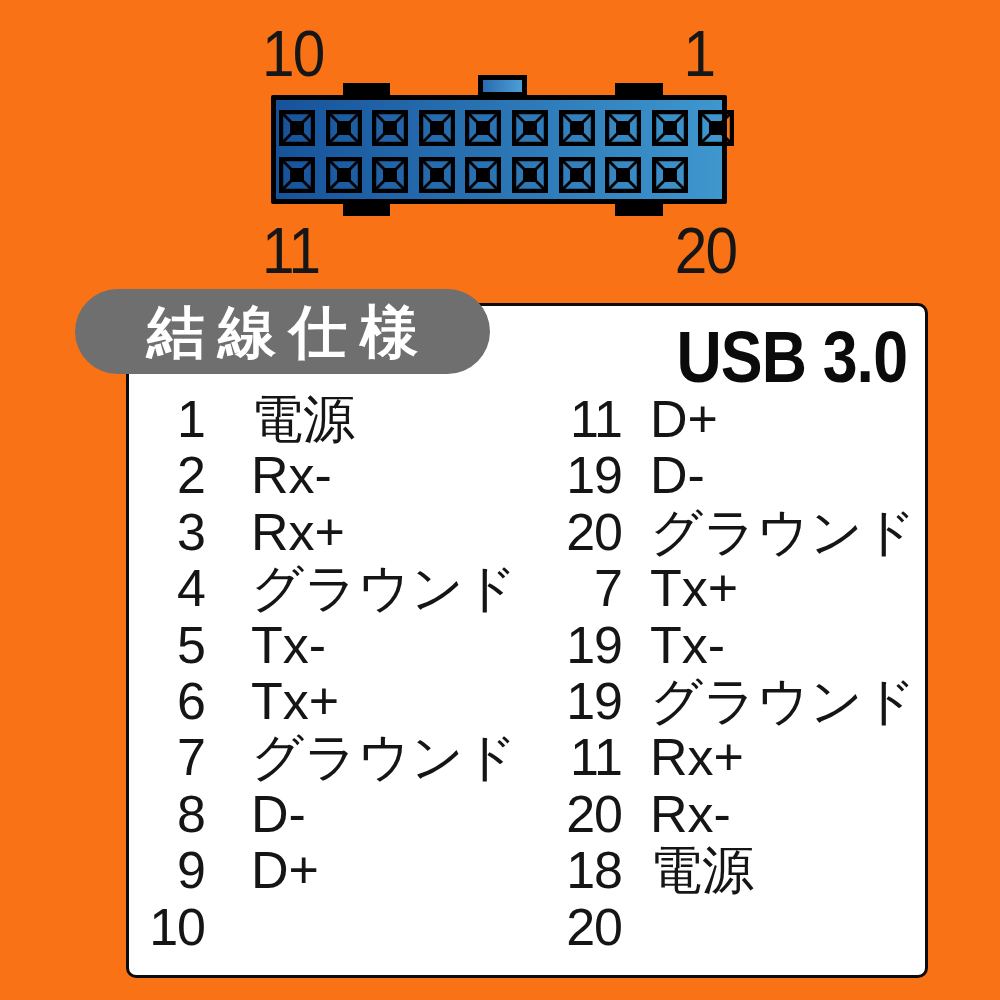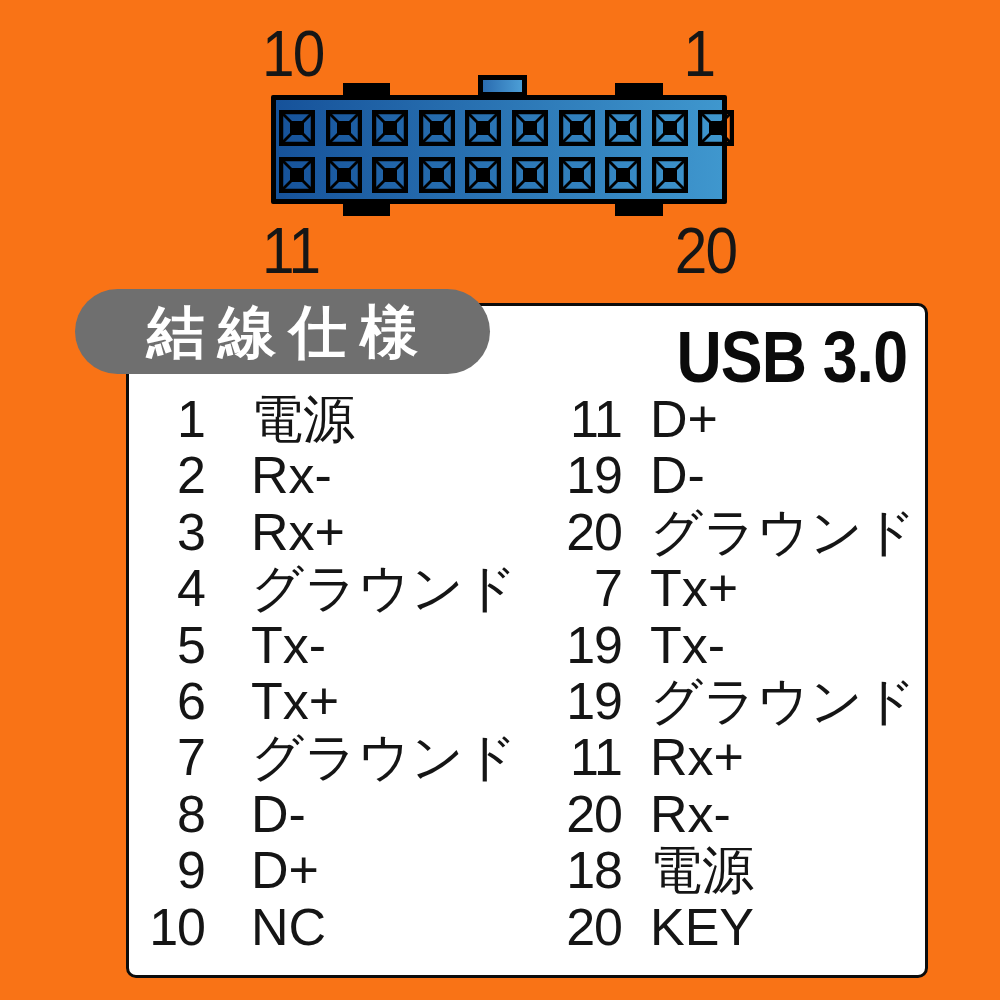--- a/index.html
+++ b/index.html
@@ -346,21 +346,20 @@
     <div class="pin-line">
       <span class="pin-no">8</span>
       <span class="pin-fn">D-</span>
     </div>
     <div class="pin-line">
       <span class="pin-no">9</span>
       <span class="pin-fn">D+</span>
     </div>
     <div class="pin-line">
       <span class="pin-no">10</span>
-      <span class="pin-fn">NC</span>
     </div>
   </div>
 
   <div class="pin-col col-right">
     <div class="pin-line">
       <span class="pin-no">11</span>
       <span class="pin-fn">D+</span>
     </div>
     <div class="pin-line">
       <span class="pin-no">19</span>
@@ -389,17 +388,16 @@
     <div class="pin-line">
       <span class="pin-no">20</span>
       <span class="pin-fn">Rx-</span>
     </div>
     <div class="pin-line">
       <span class="pin-no">18</span>
       <span class="pin-fn">電源</span>
     </div>
     <div class="pin-line">
       <span class="pin-no">20</span>
-      <span class="pin-fn">KEY</span>
     </div>
   </div>
 
 </div>
 
 </body></html>

